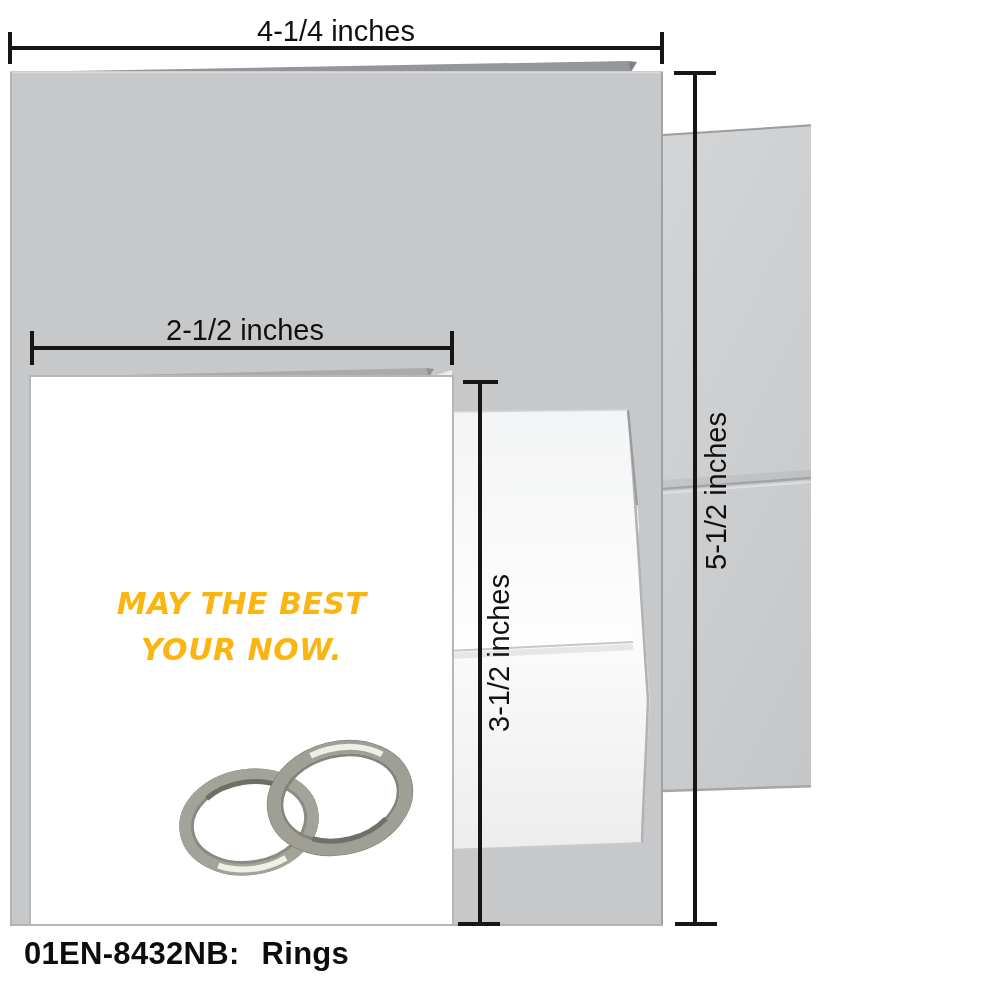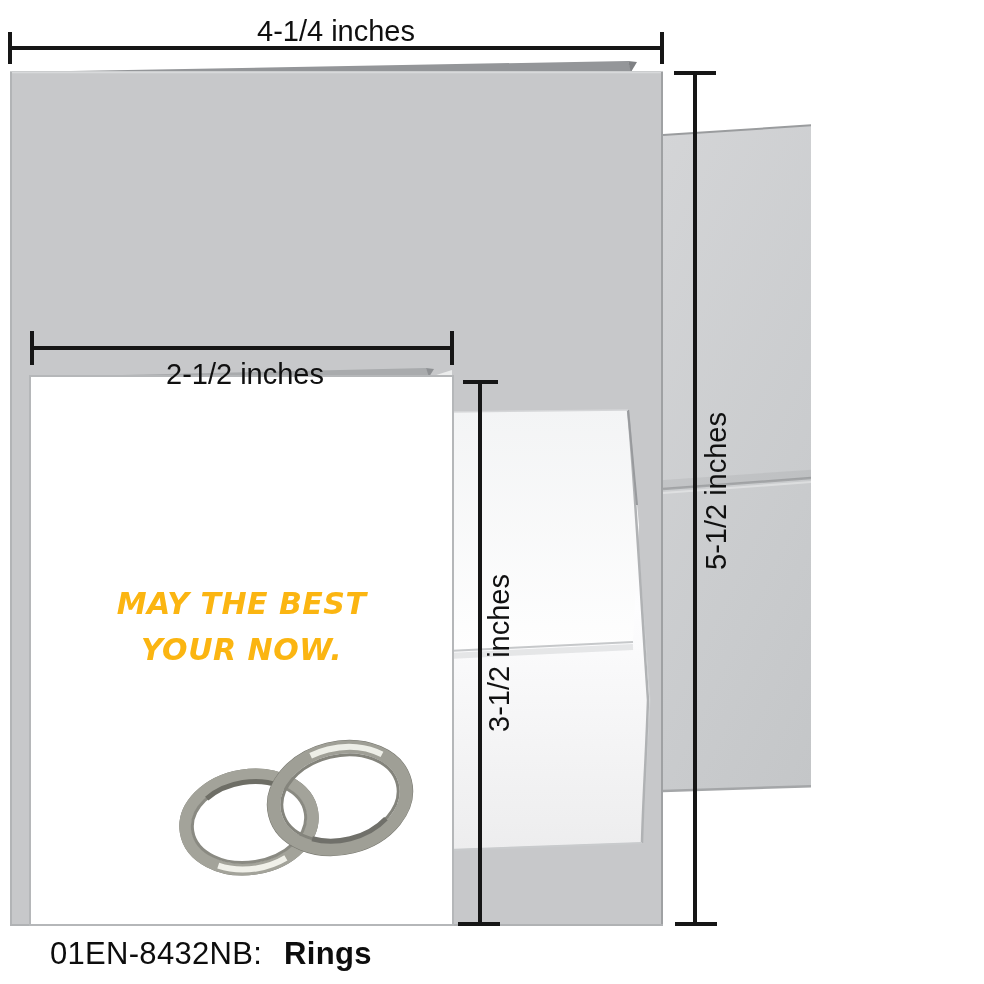--- a/index.html
+++ b/index.html
@@ -8,21 +8,21 @@
   .scene svg{position:absolute;left:0;top:0;}
   .dim-label{position:absolute;color:#101010;font-size:29px;font-weight:500;
              text-align:center;white-space:nowrap;}
   .dim-label.rot{transform:rotate(-90deg);}
   .message{position:absolute;left:30px;top:581px;width:423px;text-align:center;
            color:#FBB511;font-family:"DejaVu Sans", sans-serif;
            font-style:italic;font-weight:bold;font-size:30px;line-height:46px;
            letter-spacing:0.5px;}
   .caption{position:absolute;left:24px;top:936px;font-size:31px;color:#0d0d0d;
            white-space:nowrap;letter-spacing:0.3px;}
-  .caption .code{font-weight:400;margin-left:26px;}
+  .caption .code{font-weight:700;}
   .caption .name{font-weight:700;margin-left:22px;}
 </style>
 </head>
 <body>
 
 <div class="scene">
 
   <svg width="984" height="984" viewBox="0 0 984 984">
     <defs>
       <linearGradient id="gEnv" x1="0" y1="0" x2="0.9" y2="1">
@@ -124,21 +124,21 @@
       <g>
         <path d="M695,73 L695,924"></path>
         <path d="M674,73 L716,73"></path>
         <path d="M675,924 L717,924"></path>
       </g>
     </g>
   </svg>
 
   <div class="dim-label" style="left:186px;top:15px;width:300px;">4-1/4 inches</div>
 
-  <div class="dim-label" style="left:95px;top:314px;width:300px;margin-top:44px;">2-1/2 inches</div>
+  <div class="dim-label" style="left:95px;top:314px;width:300px;">2-1/2 inches</div>
 
   <div class="dim-label rot" style="left:389px;top:637px;width:220px;height:32px;">3-1/2 inches</div>
 
   <div class="dim-label rot" style="left:606px;top:475px;width:220px;height:32px;">5-1/2 inches</div>
 
   <div class="message">
     <div>MAY THE BEST</div>
     <div>YOUR NOW.</div>
   </div>
 

